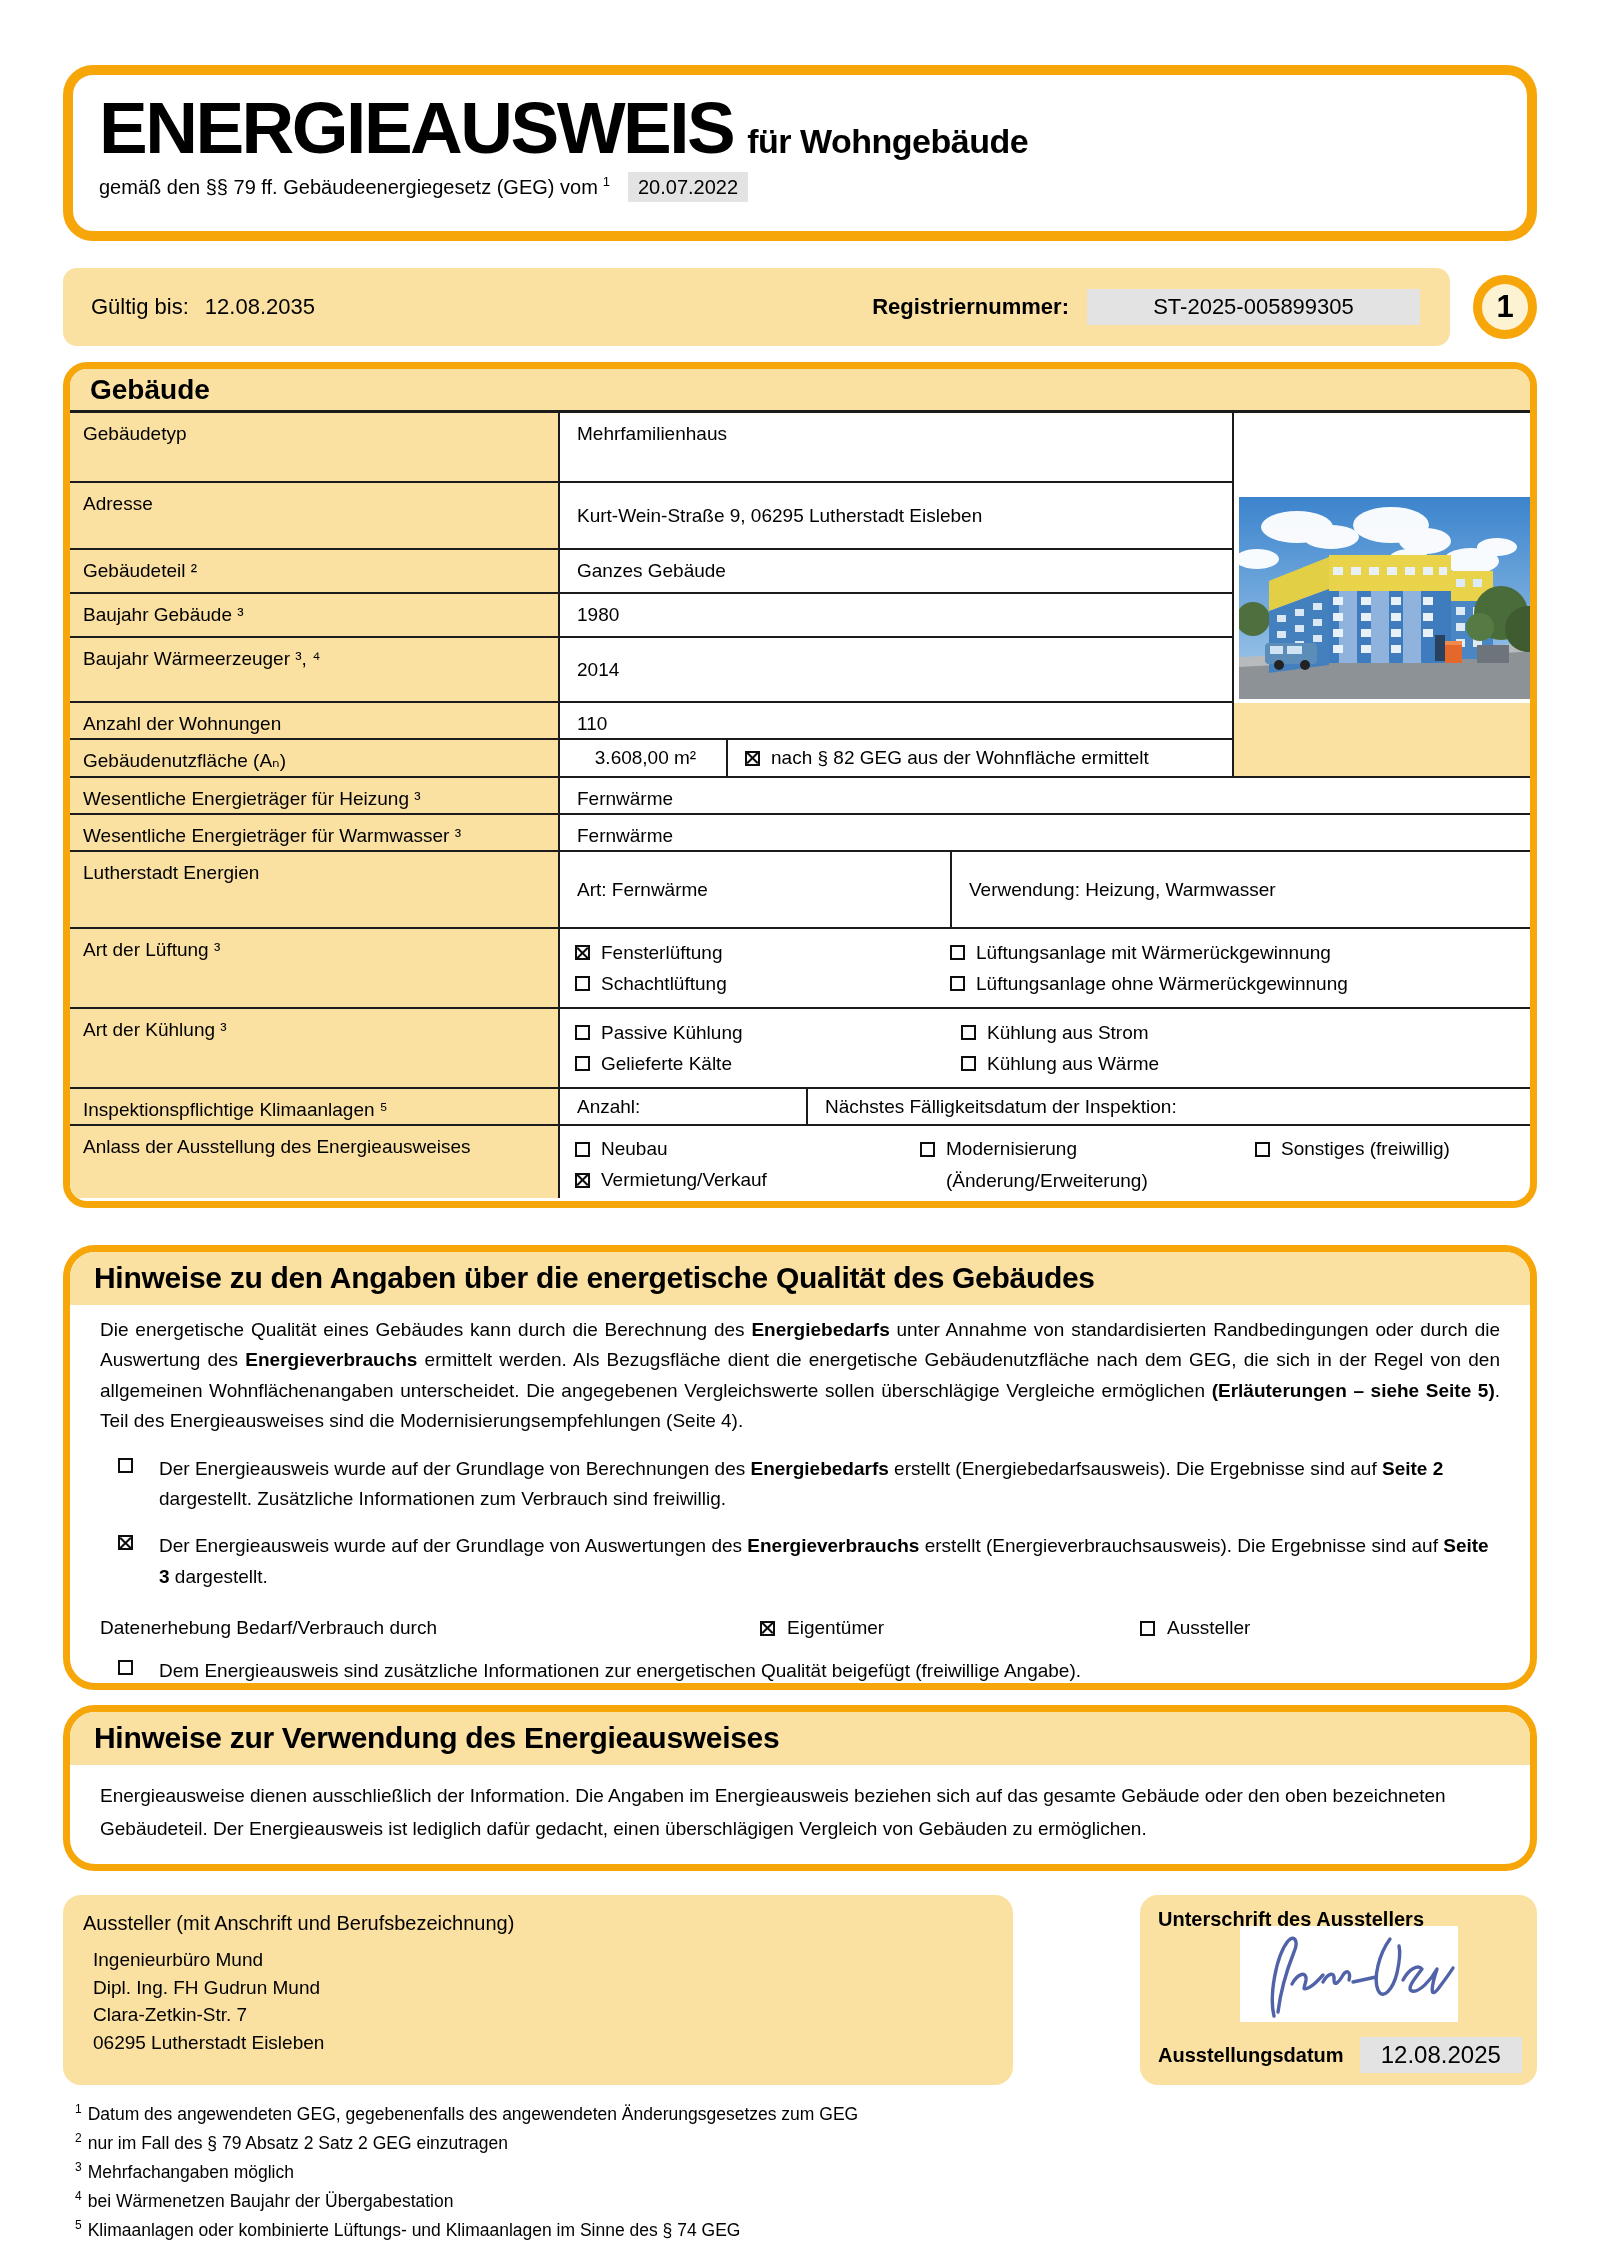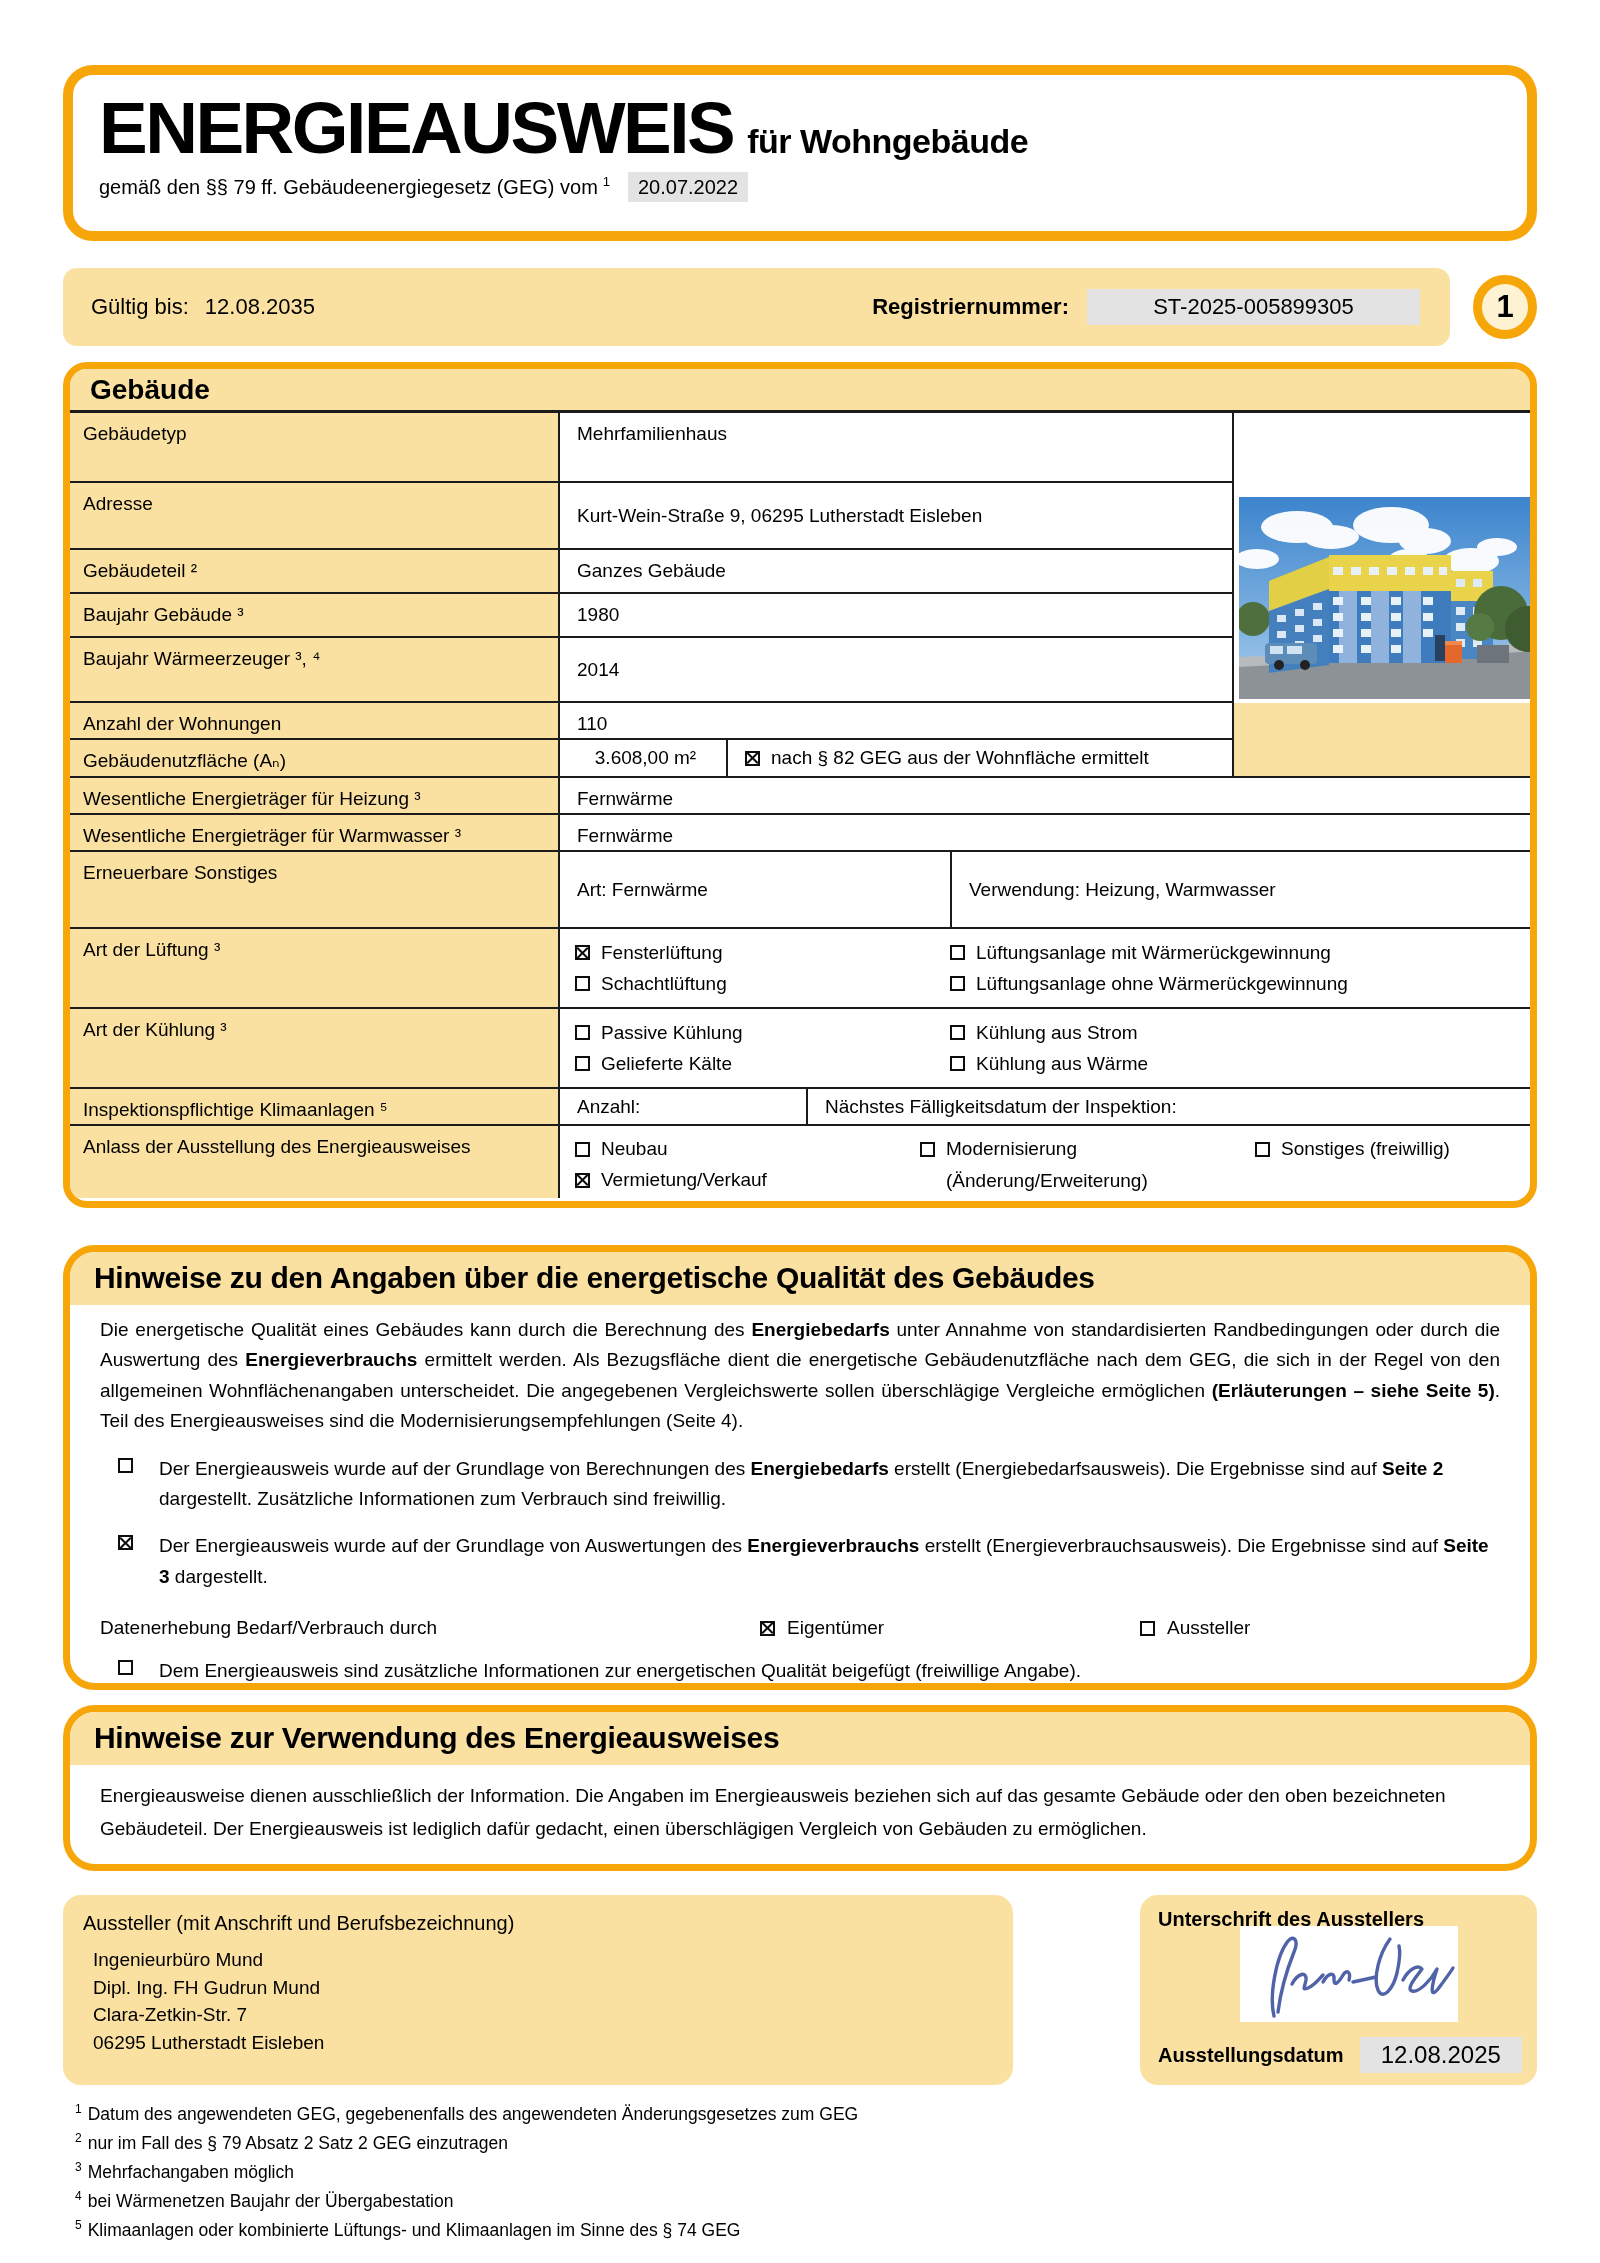--- a/index.html
+++ b/index.html
@@ -293,21 +293,21 @@
         <span>nach § 82 GEG aus der Wohnfläche ermittelt</span>
       </span>
     </div>
 
     <div class="lab" style="grid-area:8/1;">Wesentliche Energieträger für Heizung ³</div>
     <div class="val" style="grid-area:8/2/9/7;">Fernwärme</div>
 
     <div class="lab" style="grid-area:9/1;">Wesentliche Energieträger für Warmwasser ³</div>
     <div class="val" style="grid-area:9/2/10/7;">Fernwärme</div>
 
-    <div class="lab" style="grid-area:10/1;">Erneuerbare Sonstiges</div>
+    <div class="lab" style="grid-area:10/1;">Lutherstadt Energien</div>
     <div class="val vcenter" style="grid-area:10/2/11/5;">Art: Fernwärme</div>
     <div class="val vcenter bl" style="grid-area:10/5/11/7;">Verwendung: Heizung, Warmwasser</div>
 
     <div class="lab" style="grid-area:11/1;">Art der Lüftung ³</div>
     <div class="optstack" style="grid-area:11/2/12/7;">
       <div class="optcol w375">
         <span class="opt">
             <span class="cb checked"></span>
             <span>Fensterlüftung</span>
           </span>
@@ -322,21 +322,21 @@
             <span>Lüftungsanlage mit Wärmerückgewinnung</span>
           </span>
         <span class="opt">
             <span class="cb"></span>
             <span>Lüftungsanlage ohne Wärmerückgewinnung</span>
           </span>
       </div>
     </div>
 
     <div class="lab" style="grid-area:12/1;">Art der Kühlung ³</div>
-    <div class="optstack" style="grid-area:12/2/13/7;">
+    <div class="optstack" style="grid-area:12/2/13/7;gap:11px;">
       <div class="optcol w375">
         <span class="opt">
             <span class="cb"></span>
             <span>Passive Kühlung</span>
           </span>
         <span class="opt">
             <span class="cb"></span>
             <span>Gelieferte Kälte</span>
           </span>
       </div>

